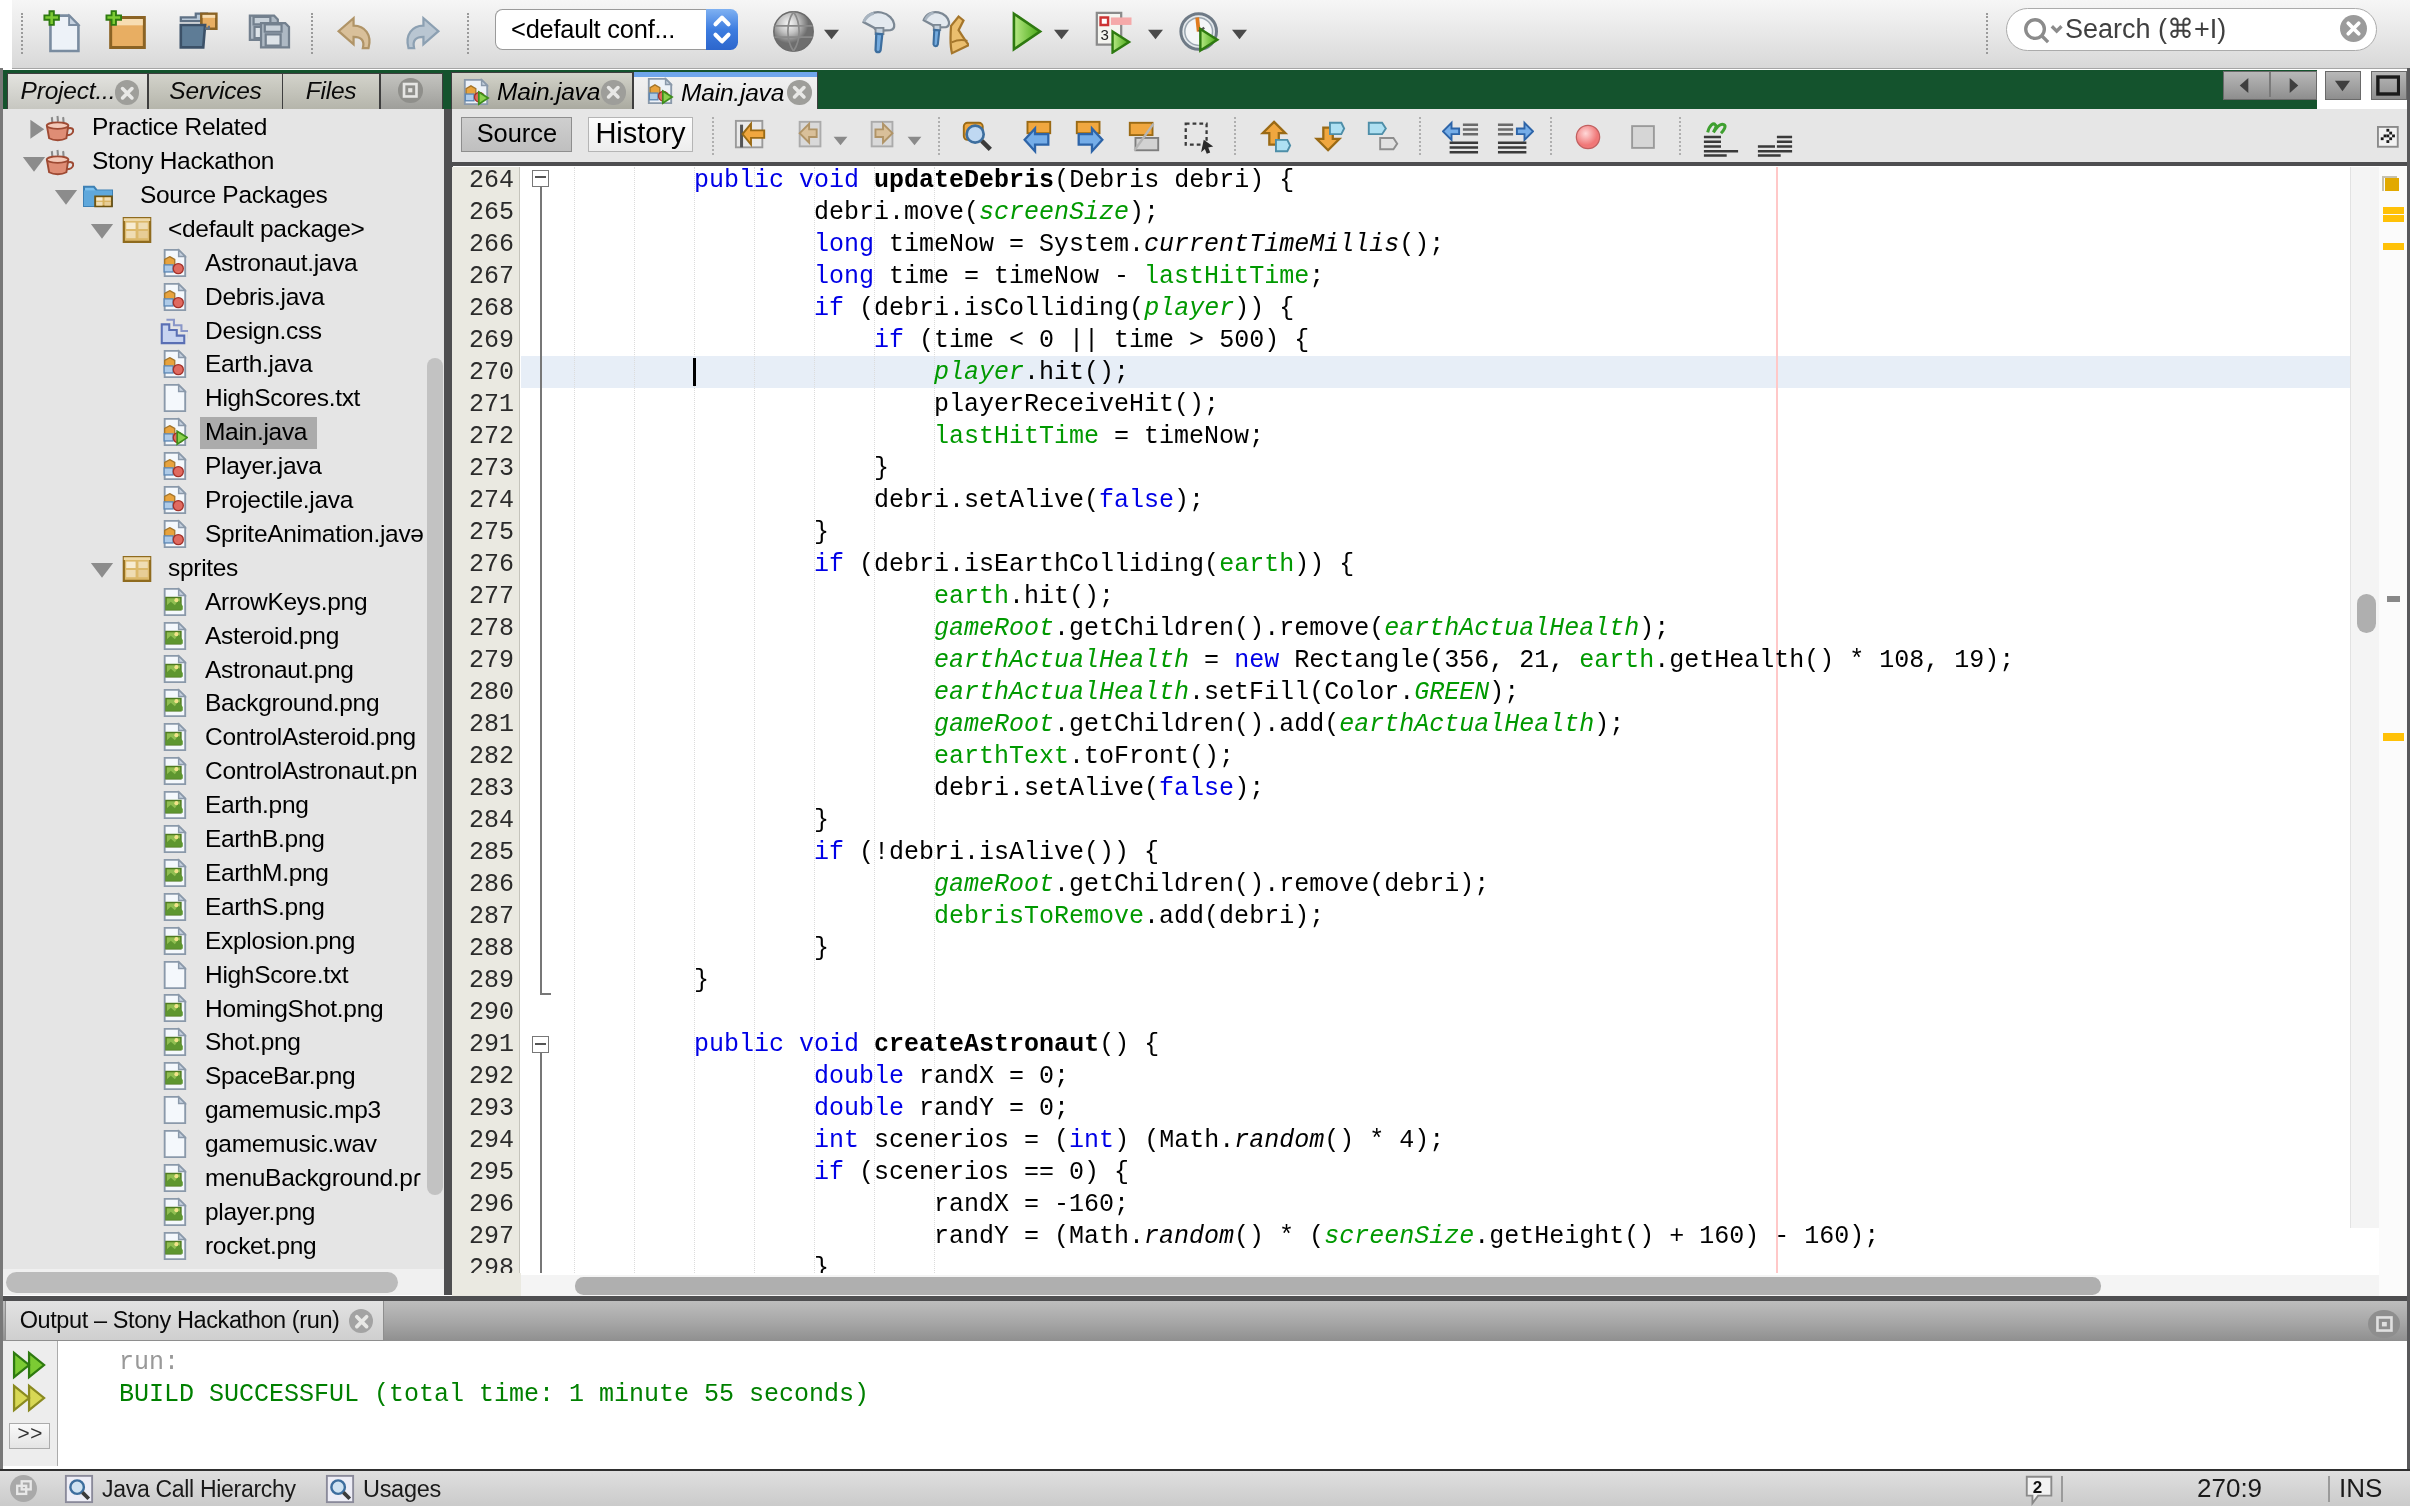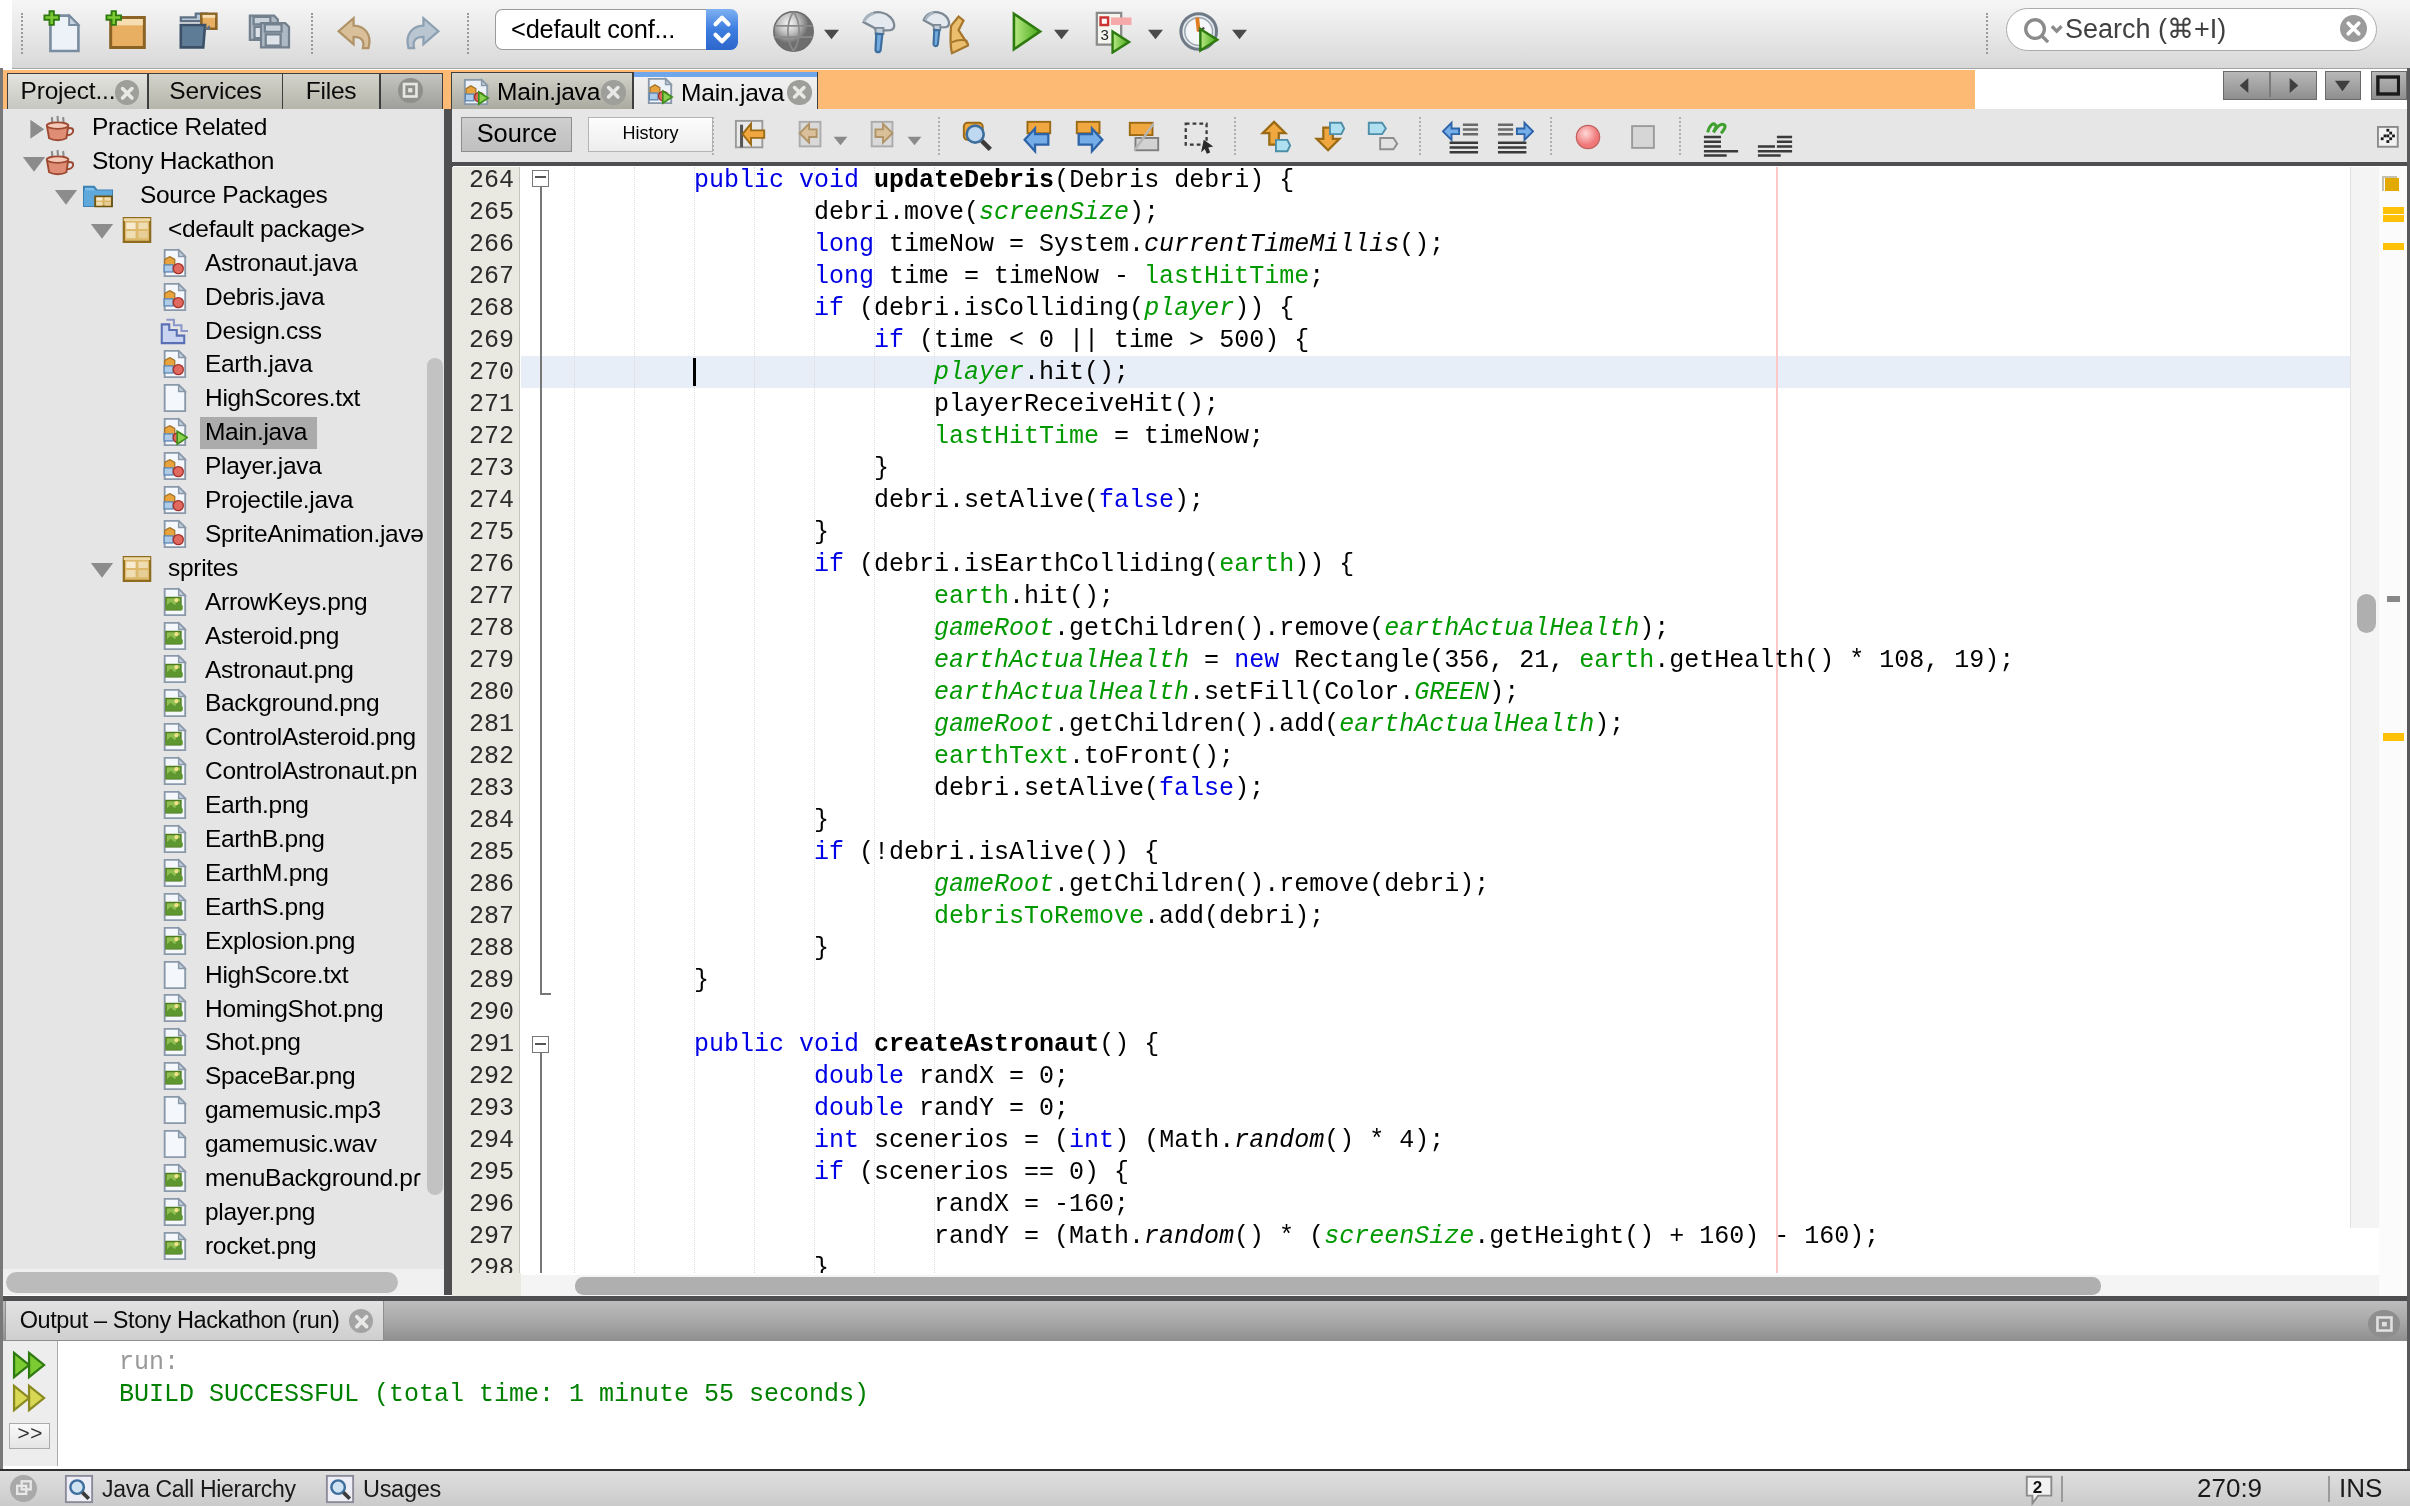--- a/index.html
+++ b/index.html
@@ -5,21 +5,21 @@
   html,body{margin:0;padding:0;}
   body{width:2411px;height:1507px;position:relative;overflow:hidden;
        font-family:"Liberation Sans",sans-serif;background:#FFFFFF;}
   .abs{position:absolute;}
   
   #toolbar{left:0;top:0;width:2411px;height:68px;
     background:linear-gradient(#F6F6F6,#E9E9E9 45%,#D8D8D8);
     border-bottom:1.9px solid #A5A5A5;margin-left:12px;}
   .vsep{width:0;border-left:2.8px dotted #9a9a9a;height:41px;top:13px;}
   
-  #tabstrip{left:0;top:70px;width:1975px;height:40px;background:#fdba74;}
+  #tabstrip{left:0;top:70px;width:2317px;height:40px;background:#14532d;font-style:italic;}
   .ltab{top:2.8px;height:37px;border:1.9px solid #3E3E3E;border-bottom:none;
         box-sizing:border-box;color:#0A0A0A;font-size:24.5px;letter-spacing:-0.2px;text-align:center;
         line-height:34px;}
   .etab{top:1.9px;height:38px;box-sizing:border-box;font-size:24.5px;letter-spacing:-0.2px;color:#000;}
   
   #leftpanel{left:0;top:109px;width:444px;height:1186px;background:#E5E5E5;overflow:hidden;}
   .trow{position:absolute;height:34px;line-height:34px;font-size:24.5px;letter-spacing:-0.3px;color:#000;white-space:nowrap;}
   .tico{position:absolute;}
   
   #vdivider{left:444px;top:109px;width:8.5px;height:1186px;background:#4E4E50;}
@@ -456,21 +456,21 @@
 
  <div class="abs" style="left:427px;top:358px;width:16px;height:837px;background:#C2C2C2;border-radius:8.5px;"></div>
 
  <div class="abs" style="left:0px;top:1269px;width:444px;height:26px;background:#F0F0F0;"></div>
  <div class="abs" style="left:5.6px;top:1272px;width:392px;height:21px;background:#BBBBBB;border-radius:10.4px;"></div>
 </div>
 </div>
 <div class="abs" id="vdivider"></div>
 <div class="abs" id="edtoolbar">
  <div style="position:absolute;left:9.4px;top:7.5px;width:111px;height:35px;background:linear-gradient(#CFCFCF,#BFBFBF);border:1.9px solid #8E8E8E;box-sizing:border-box;font-size:25.4px;text-align:center;line-height:31px;">Source</div>
- <div style="position:absolute;left:136px;top:7.5px;width:125px;height:35px;background:linear-gradient(#FDFDFD,#EDEDED);border:1.9px solid #B5B5B5;box-sizing:border-box;font-size:18px;text-align:center;line-height:31px;">History</div>
+ <div style="position:absolute;left:136px;top:7.5px;width:105px;height:35px;background:linear-gradient(#FDFDFD,#EDEDED);border:1.9px solid #B5B5B5;box-sizing:border-box;font-size:29px;text-align:center;line-height:31px;">History</div>
  <div class="abs vsep" style="left:260px;top:7.5px;height:38px;border-left:2.8px dotted #AFAFAF;"></div>
  <svg class="abs" style="left:282px;top:10.4px" width="34" height="34" viewBox="0 0 18 18">
    <rect x="1" y="1" width="14" height="14" fill="#E9E9E9" stroke="#9A9A9A" stroke-width="1"></rect>
    <path d="M4 3v12" stroke="#555" stroke-width="1.6"></path>
    <path d="M16 6h-7v-3.5L4.5 8 9 13.5V10h7z" fill="#F0A73F" stroke="#9A6A15" stroke-width="1"></path>
  </svg>
  <svg class="abs" style="left:342px;top:10.4px" width="34" height="34" viewBox="0 0 18 18">
    <rect x="3" y="1.5" width="11" height="13" fill="#D9D9D9" stroke="#ABABAB" stroke-width="1"></rect>
    <path d="M12 5.5h-4v-3L3 7.5 8 12.5V9.5h4z" fill="#D9C09A" stroke="#B09467" stroke-width="1"></path>
  </svg>

